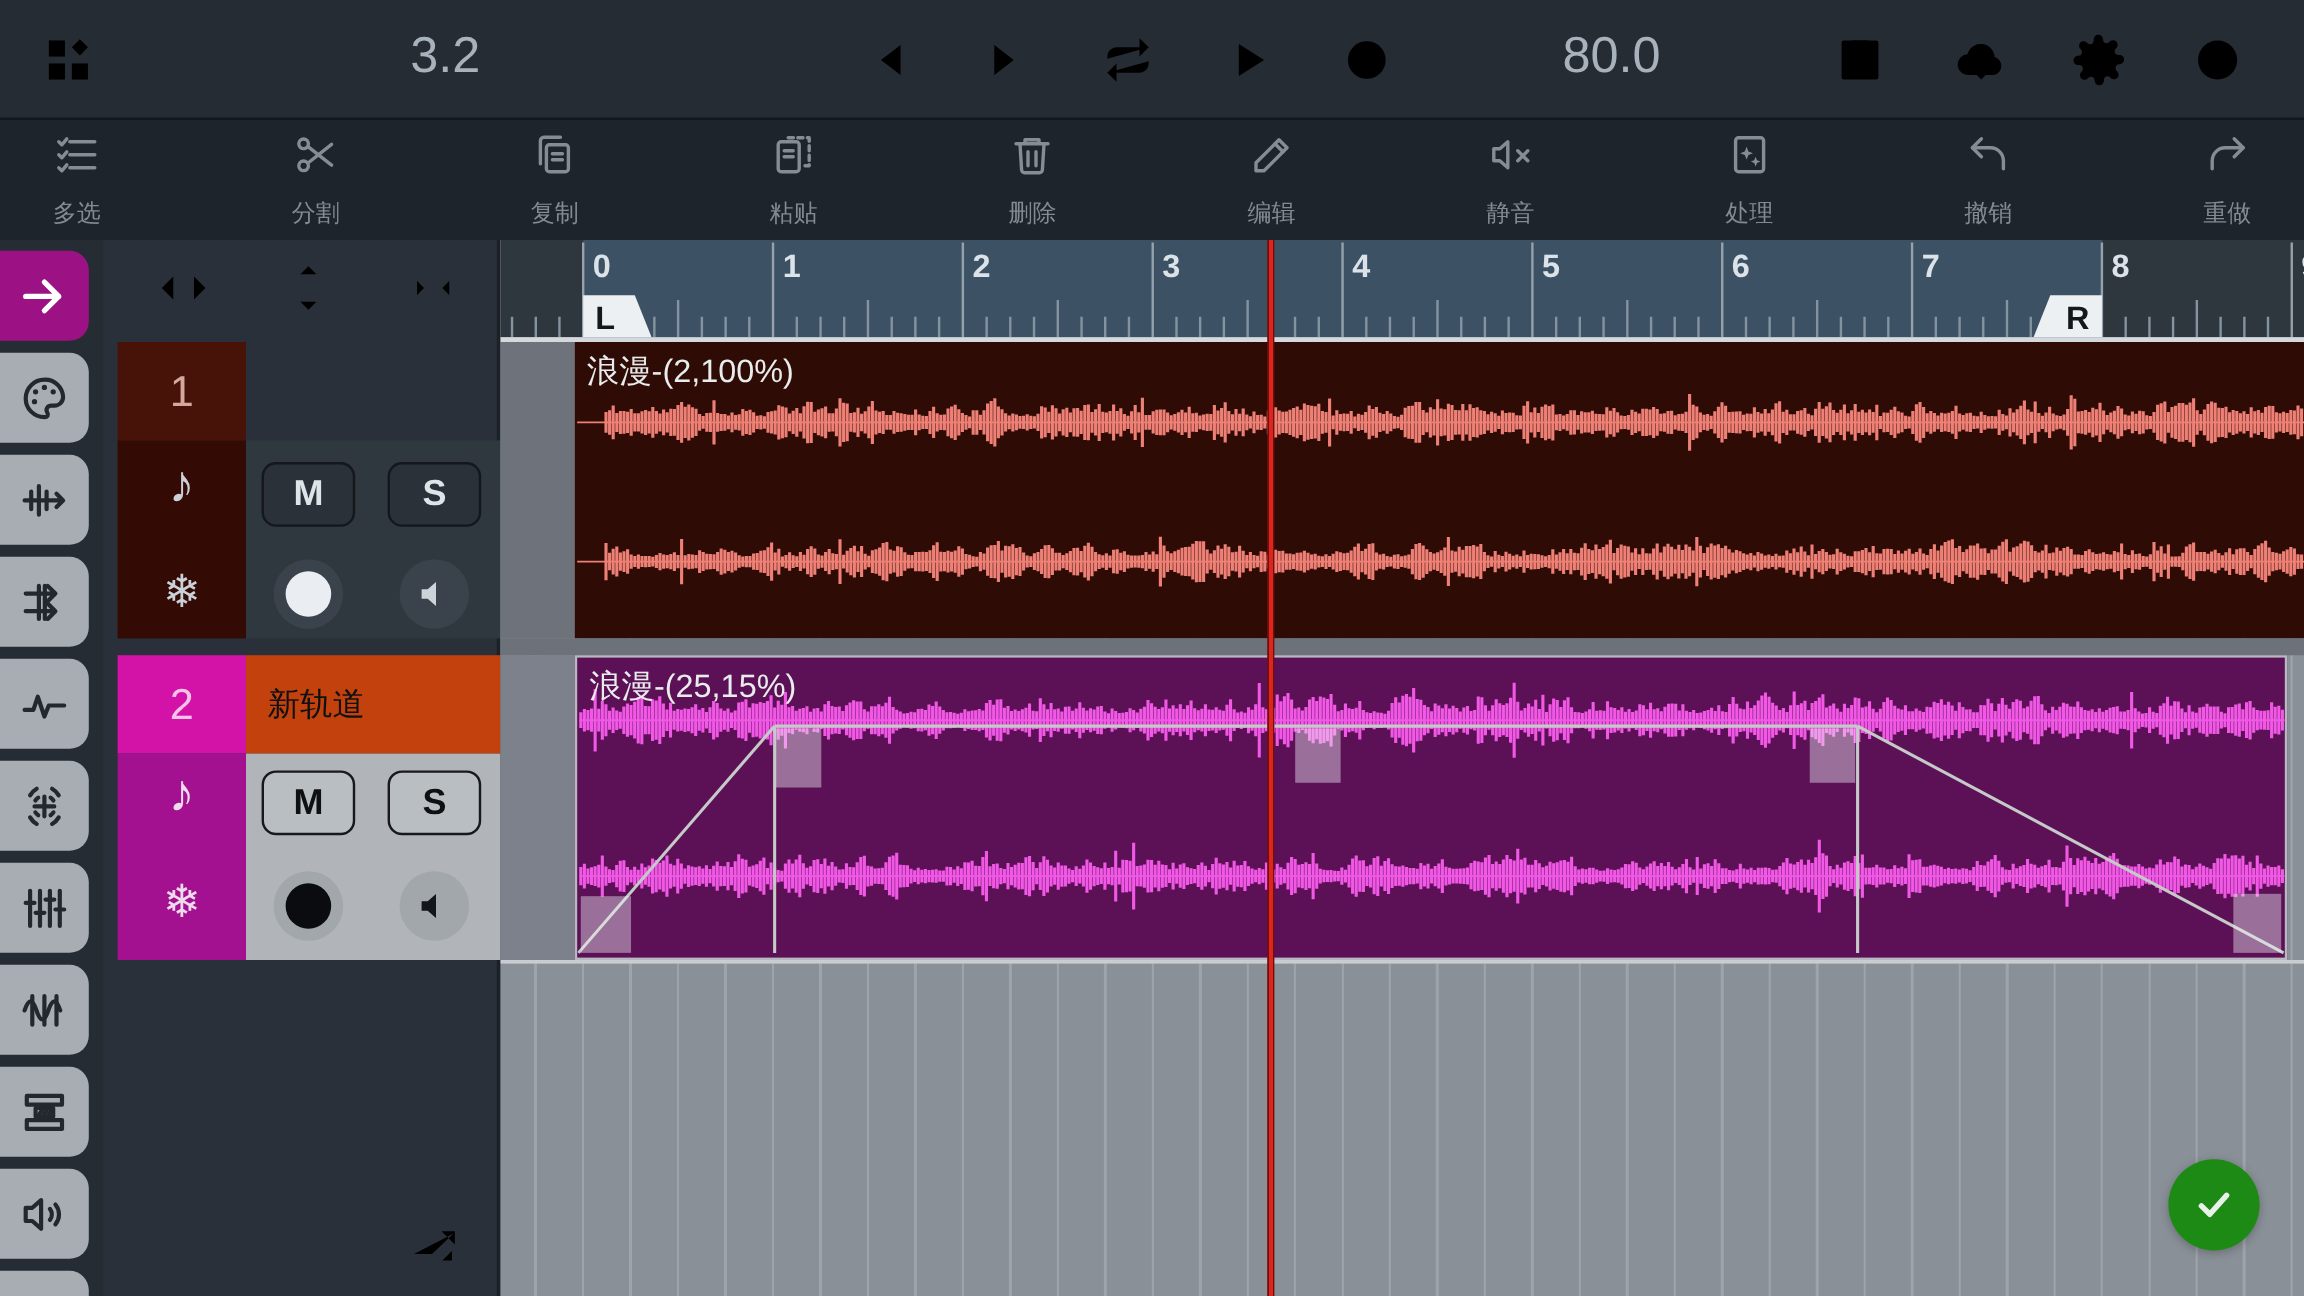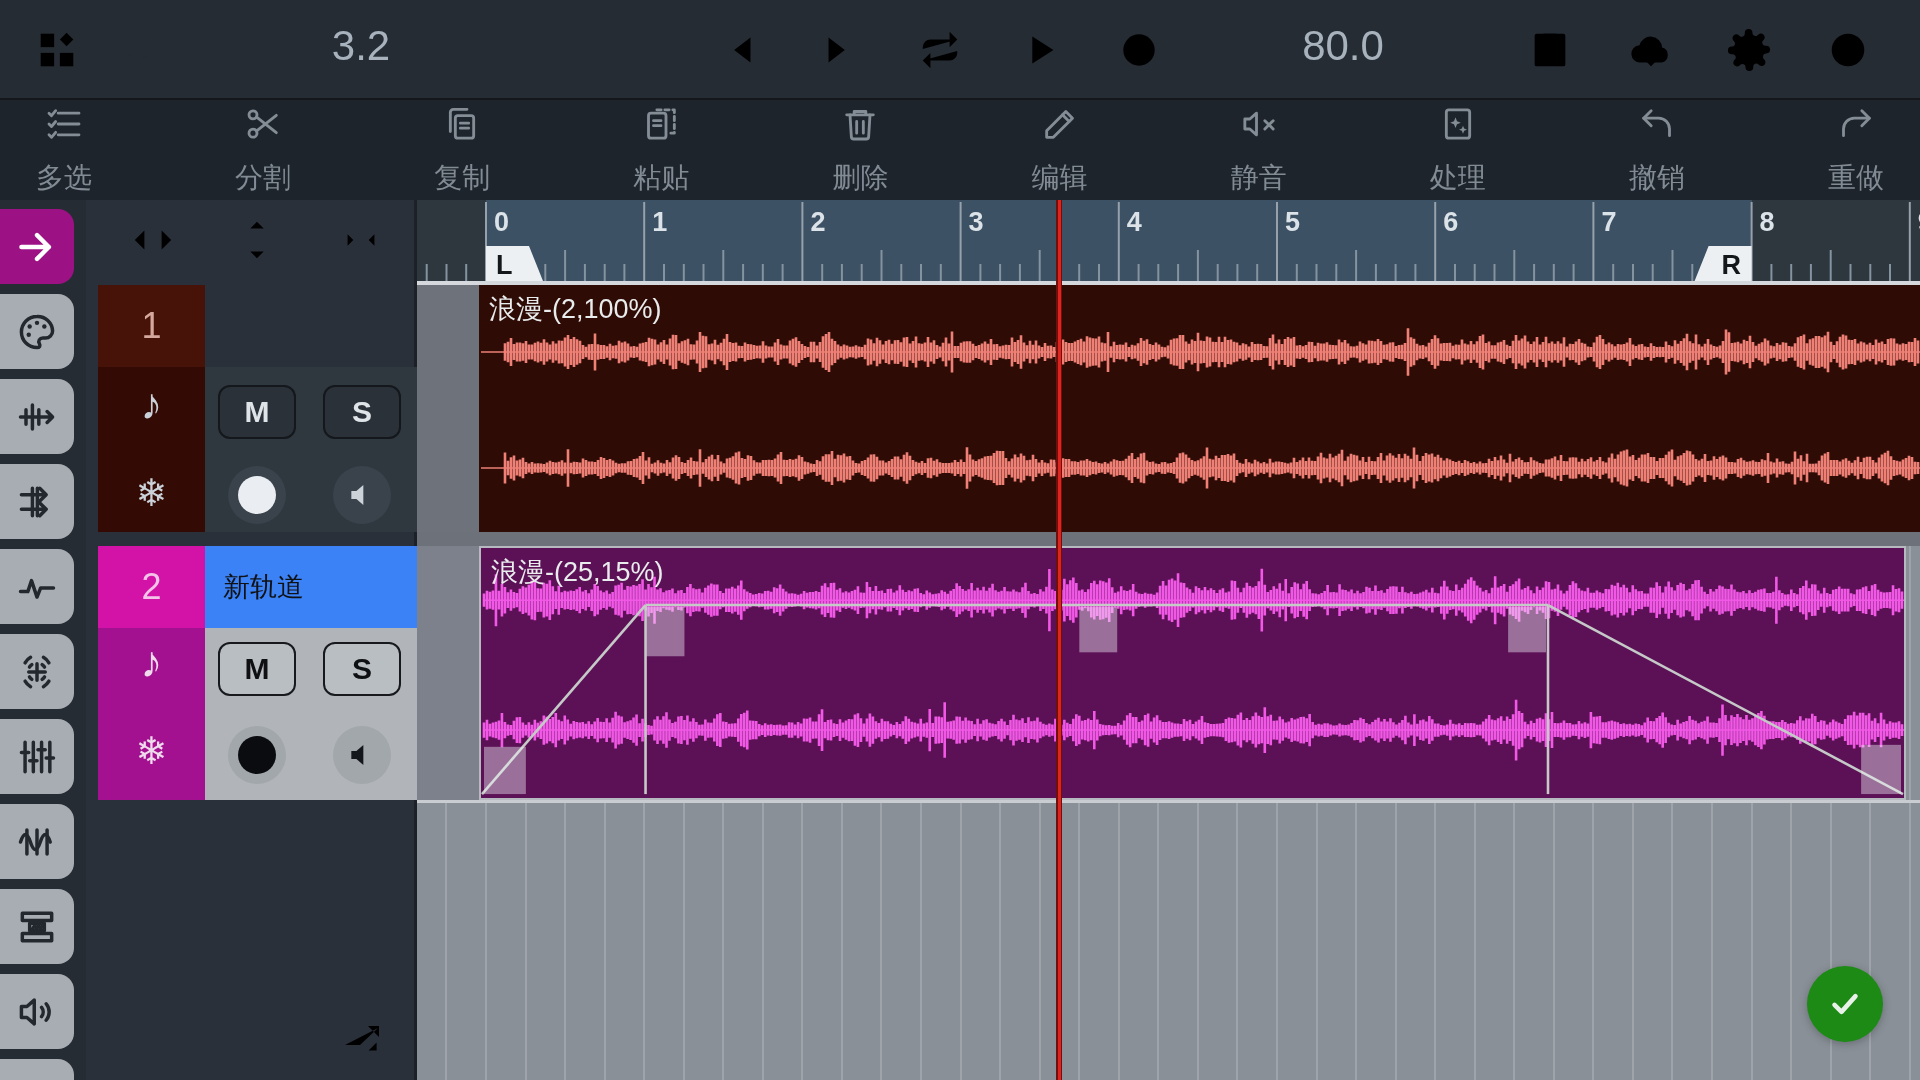--- a/index.html
+++ b/index.html
@@ -11,21 +11,21 @@
 .icon svg{width:100%;height:100%;display:block;fill:none;stroke:currentColor;stroke-width:1.7;stroke-linecap:round;stroke-linejoin:round}
 .icon svg .fill{fill:currentColor;stroke:none}
 
 #topbar{position:absolute;left:0;top:0;width:1920px;height:100px;background:#262c34;border-bottom:2px solid #14181d}
 .tb-ic{position:absolute;width:46px;height:46px;top:27px;color:#b4bec8;background:none;border:none;cursor:pointer}
 .tb-num{position:absolute;top:22px;width:150px;text-align:center;font-size:42px;color:#a7b2bc;background:none;border:none}
 
 #toolbar{position:absolute;left:0;top:100px;width:1920px;height:100px;background:#1e242b;display:flex;justify-content:space-between;align-items:center;padding:0 18px}
 .tb-item{width:92px;display:flex;flex-direction:column;align-items:center;background:none;border:none;color:#8d959e;cursor:pointer}
 .tb-item .tbi{width:40px;height:40px;color:#848d96}
-.tb-label{font-size:28px;margin-top:15px;color:#828b94}
+.tb-label{font-size:20px;margin-top:15px;color:#828b94}
 
 #sidebar{position:absolute;left:0;top:200px;width:86px;height:880px;background:#262c34}
 .side-btn{position:absolute;left:0;width:74px;height:75px;background:#a8adb3;border:none;border-radius:0 16px 16px 0;color:#23282e;cursor:pointer;display:flex;align-items:center;justify-content:center}
 .side-btn .icon{width:44px;height:44px}
 .side-btn .icon svg{stroke-width:1.9}
 .side-btn.active{background:var(--tool-active);color:#fff}
 .side-btn.active .icon svg{stroke-width:2.4}
 
 #headercol{position:absolute;left:86px;top:200px;width:331px;height:880px;background:#2a3039;border-right:3px solid #1c2127}
 .htool{position:absolute;top:17px;width:46px;height:46px;color:#b7bfc7;background:none;border:none;cursor:pointer}
@@ -39,21 +39,21 @@
 .circ{position:absolute;width:58px;height:58px;border-radius:50%;display:flex;align-items:center;justify-content:center;cursor:pointer}
 .recdot{width:38px;height:38px;border-radius:50%}
 .t1 .numcell{background:#471309;color:#d5a89e}
 .t1 .namerow{background:#3a434d;color:#c7ced6}
 .t1 .leftcol{background:#330a04;color:#cad1d8}
 .t1 .panel{background:#2f373f}
 .t1 .msbtn{background:#2a3138;border:2px solid #14171b;color:#dfe4e9}
 .t1 .circ{background:#3a424b;color:#ccd3d9}
 .t1 .recdot{background:#eaeef2}
 .t2 .numcell{background:var(--accent);color:#f3c3e8}
-.t2 .namerow{background:#3b82f6;color:#0f1113}
+.t2 .namerow{background:#c2410c;color:#0f1113}
 .t2 .leftcol{background:#a31090;color:#eedbec}
 .t2 .panel{background:#b1b5ba}
 .t2 .msbtn{background:#b9bec3;border:2px solid #17191c;color:#0e1012}
 .t2 .circ{background:#a2a7ac;color:#13161a}
 .t2 .recdot{background:#0a0c0f}
 .act-btn{position:absolute;width:48px;height:48px;color:#aeb6bd;background:none;border:none;cursor:pointer}
 .act-btn svg{stroke-width:2.2}
 
 #timeline{position:absolute;left:417px;top:200px;width:1503px;height:880px;background-color:#899097;
   background-image:repeating-linear-gradient(90deg,rgba(255,255,255,.18) 0 2px,transparent 2px 39.55px);
@@ -87,21 +87,21 @@
           <rect x="3.5" y="13.5" width="7" height="7"></rect>
           <rect x="13.5" y="13.5" width="7" height="7"></rect>
           <path d="M17 3l3.5 3.5L17 10l-3.5-3.5z"></path>
         </svg></button>
     <button class="tb-ic" style="left:115px"><svg viewBox="0 0 24 24">
           <path d="M3 6h18M3 12h18M3 18h18"></path>
           <circle cx="15" cy="6" r="2.2" fill="#262c34"></circle>
           <circle cx="8" cy="12" r="2.2" fill="#262c34"></circle>
           <circle cx="16" cy="18" r="2.2" fill="#262c34"></circle>
         </svg></button>
-    <button class="tb-num" style="left:286px">3.2</button>
+    <button class="tb-num" style="left:296px">3.2</button>
     <button class="tb-ic" style="left:715px"><svg viewBox="0 0 24 24">
           <path d="M6.5 4.5v15M18.5 5.5L10 12l8.5 6.5z"></path>
         </svg></button>
     <button class="tb-ic" style="left:818px"><svg viewBox="0 0 24 24">
           <path d="M17.5 4.5v15M5.5 5.5L14 12l-8.5 6.5z"></path>
         </svg></button>
     <button class="tb-ic" style="left:917px"><svg viewBox="0 0 24 24">
           <path d="M17 2.5l4 4-4 4M3 11.5v-1a4 4 0 014-4h14M7 21.5l-4-4 4-4M21 12.5v1a4 4 0 01-4 4H3"></path>
         </svg></button>
     <button class="tb-ic" style="left:1017px"><svg viewBox="0 0 24 24">

